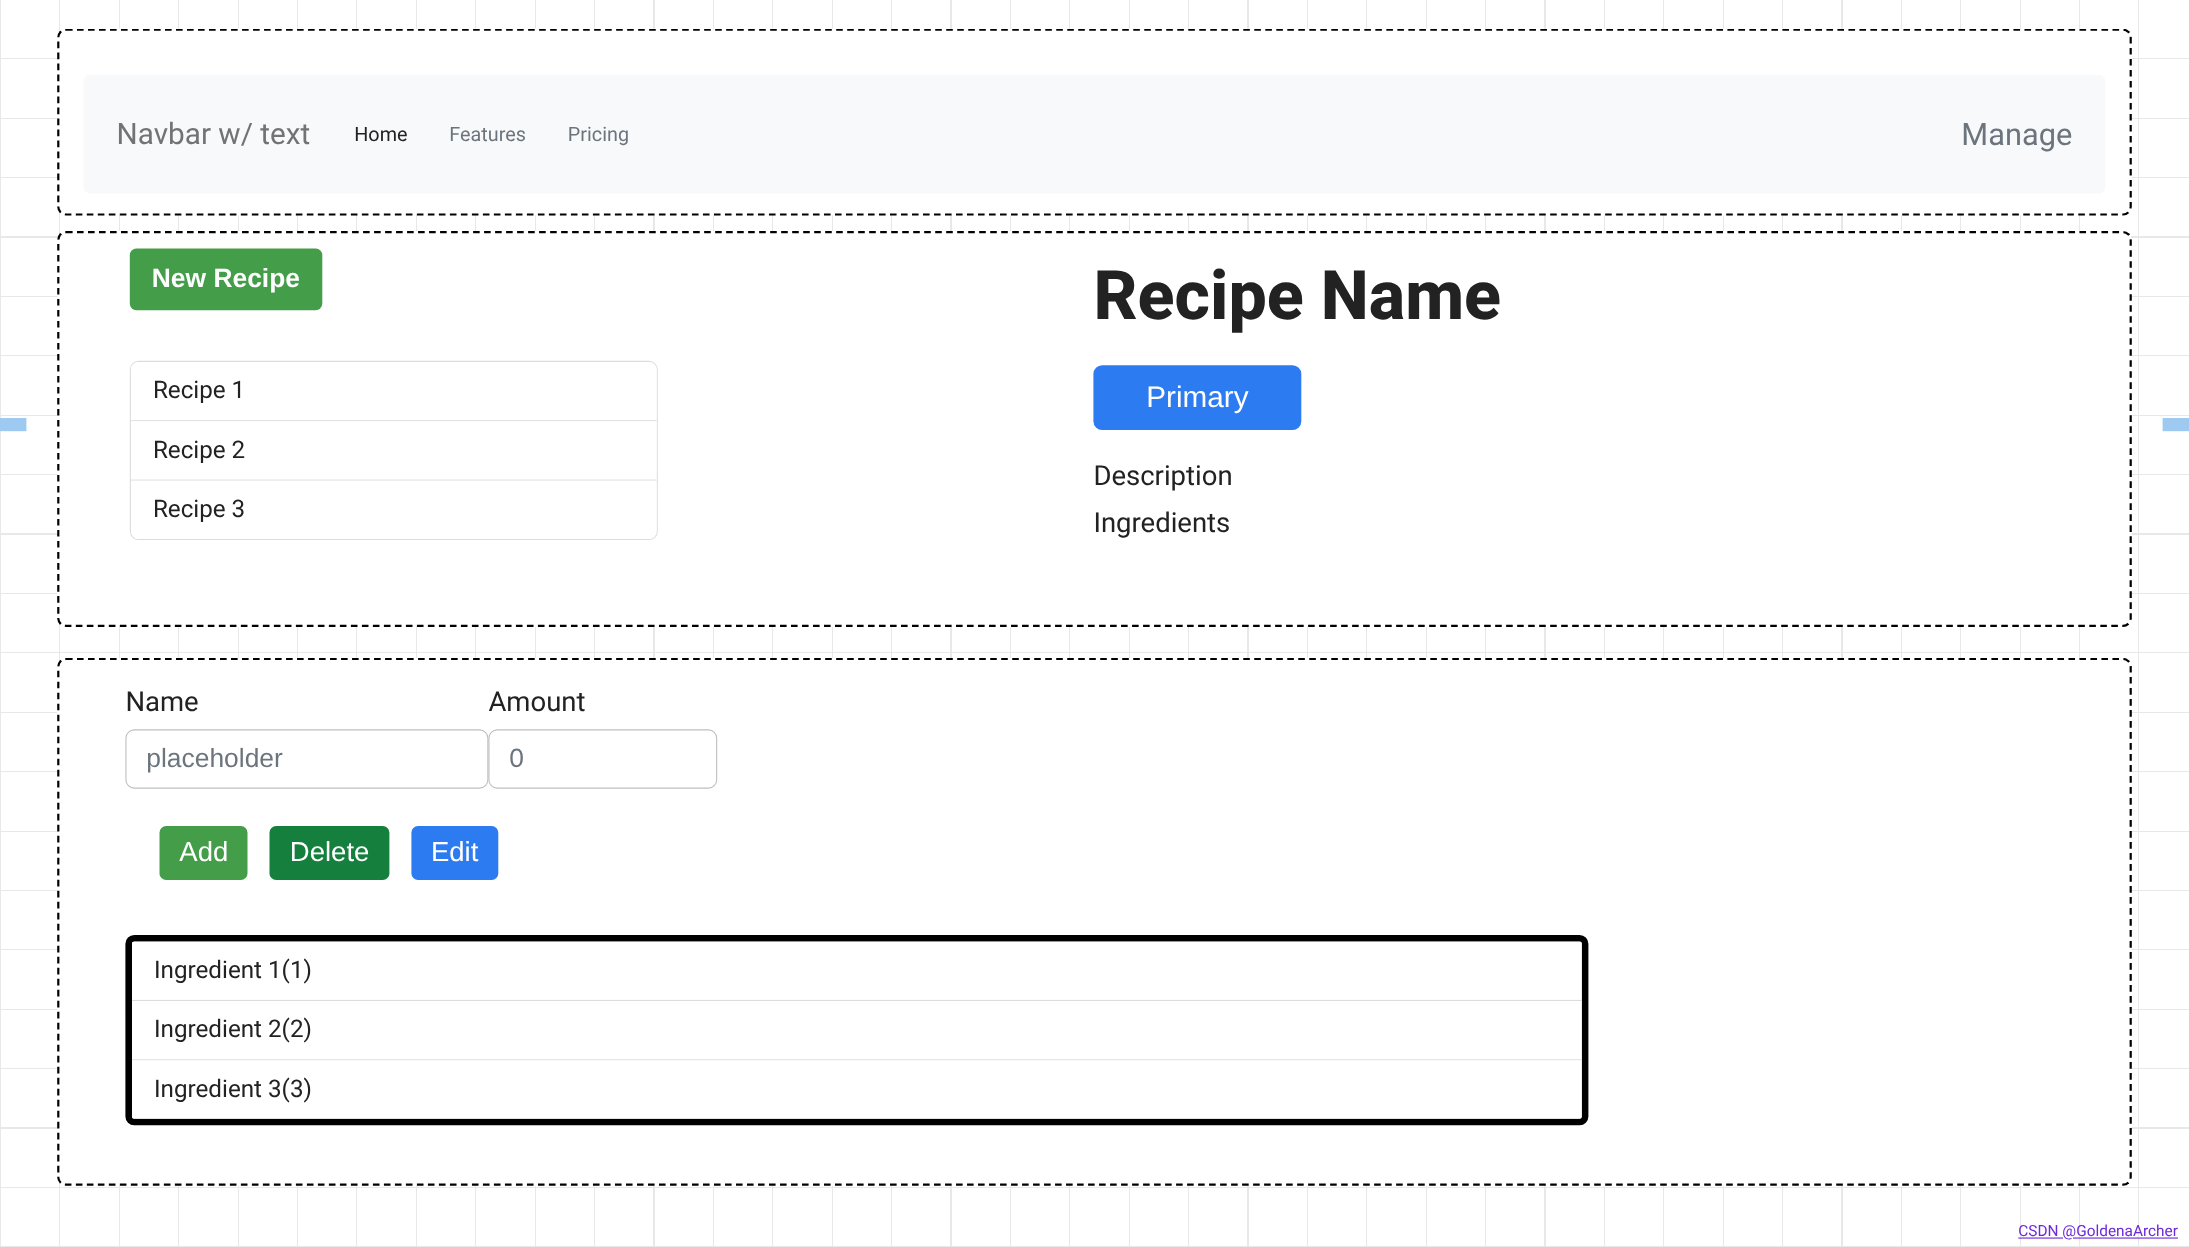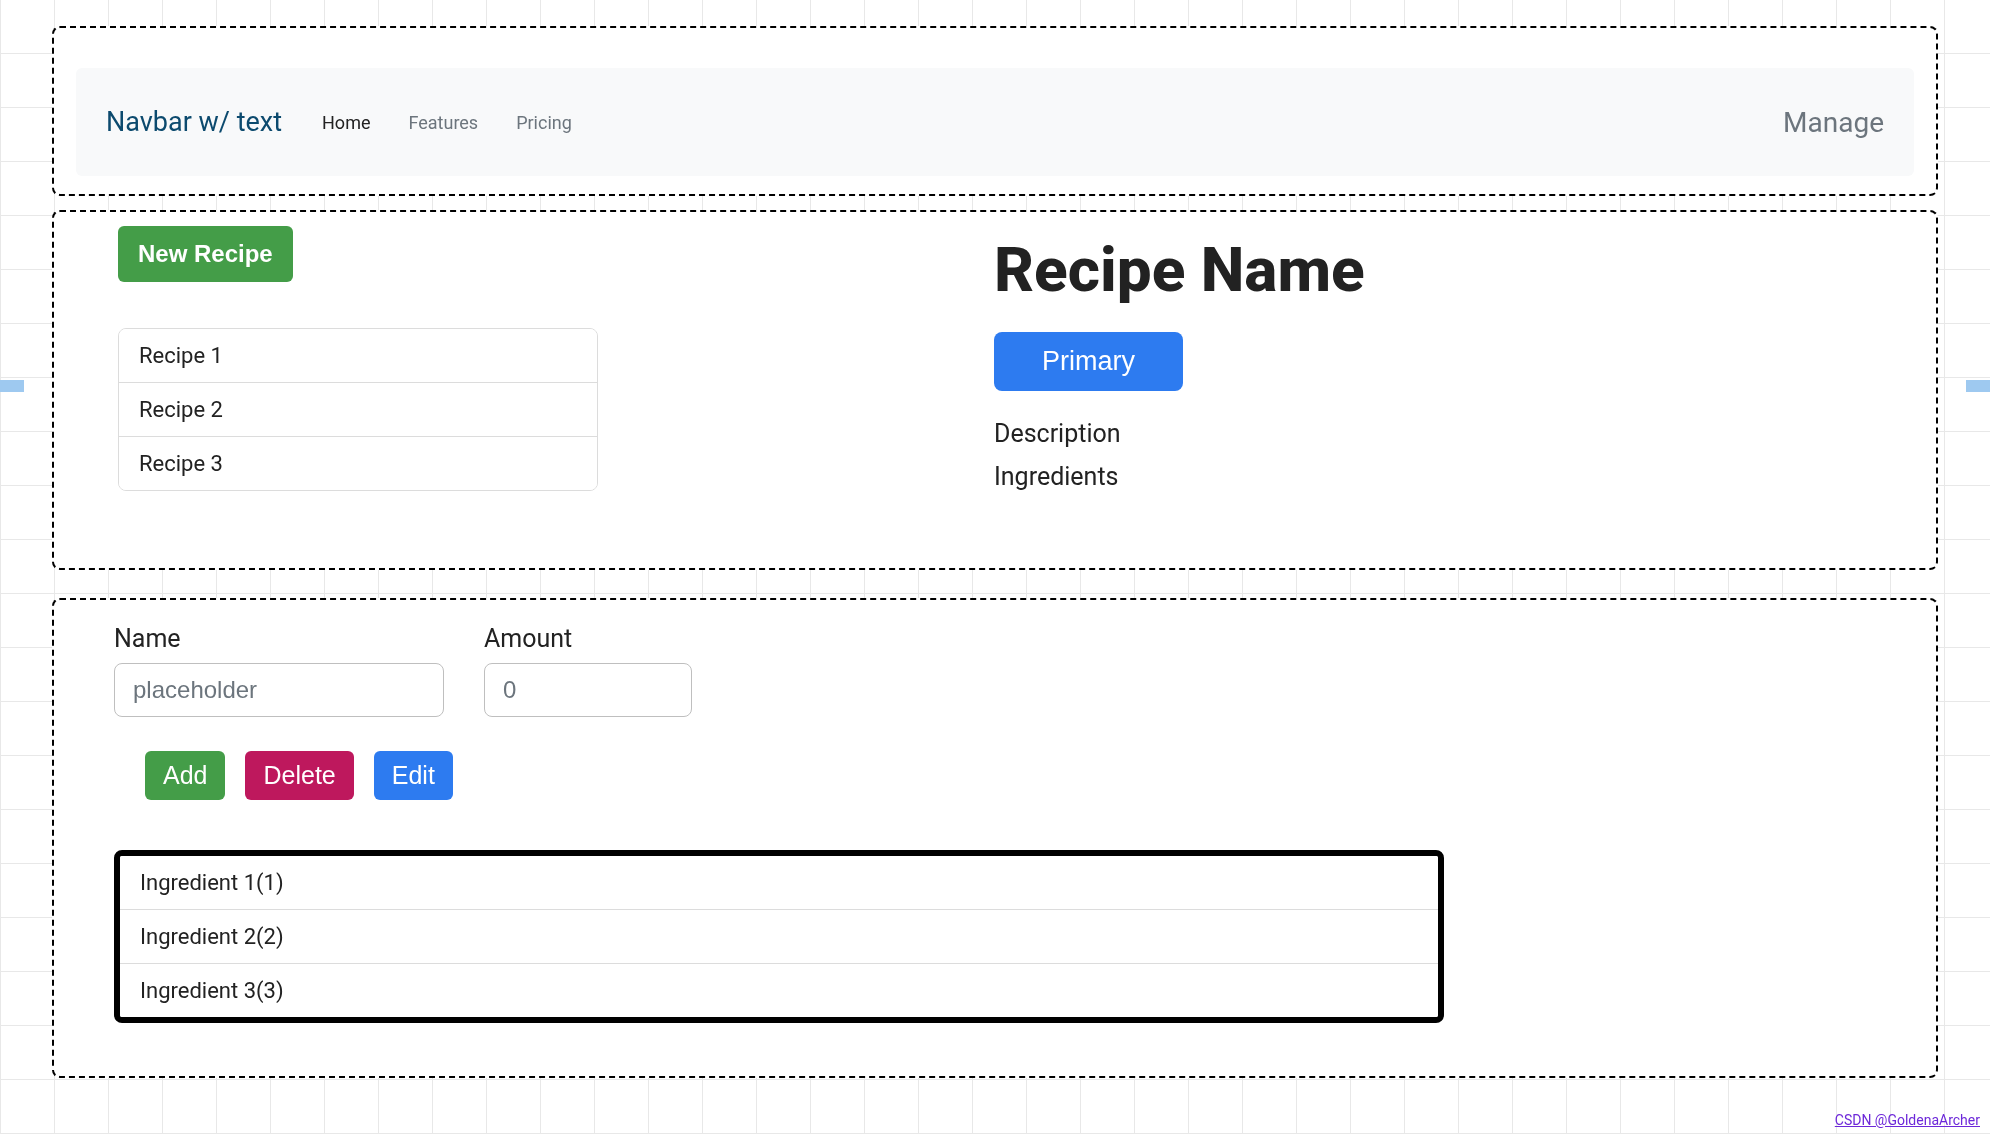--- a/index.html
+++ b/index.html
@@ -50,21 +50,21 @@
     .navbar {
       background: #f8f9fa;
       border-radius: 6px;
       height: 108px;
       display: flex;
       align-items: center;
       padding: 0 30px;
     }
     .navbar-brand {
       font-size: 27px;
-      color: #0c4a6e;
+      color: #737373;
       margin-right: 40px;
     }
     .nav-link {
       font-size: 18px;
       margin-right: 38px;
       cursor: pointer;
     }
     .nav-link.active { color: #222; }
     .nav-link.muted { color: #6c757d; }
     .nav-right {
@@ -91,21 +91,21 @@
       font-size: 24px;
       font-weight: 600;
       color: #fff;
       border: none;
       border-radius: 6px;
       padding: 14px 20px;
       cursor: pointer;
     }
     .btn-success { background: #449d48; }
     .btn-primary { background: #2d7bf0; font-weight: 400; padding: 14px 48px; font-size: 27px; border-radius: 8px; }
-    .btn-danger  { background: #be185d; }
+    .btn-danger  { background: #15803d; }
     .btn-info    { background: #2d7bf0; }
 
     .list-group {
       margin-top: 46px;
       width: 480px;
       border: 1px solid #dcdcdc;
       border-radius: 8px;
       overflow: hidden;
     }
     .list-group-item {
@@ -140,21 +140,20 @@
     
     .box-edit {
       left: 52px;
       top: 598px;
       width: 1886px;
       height: 480px;
       padding: 24px 60px;
     }
     .form-row {
       display: flex;
-      gap: 40px;
     }
     .form-group label {
       display: block;
       font-size: 25px;
       color: #222;
       margin-bottom: 10px;
     }
     .form-control {
       font-size: 24px;
       padding: 12px 18px;

